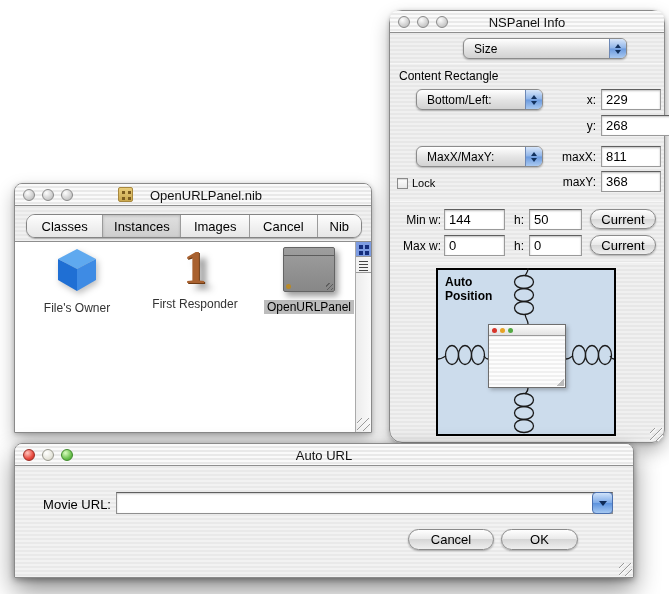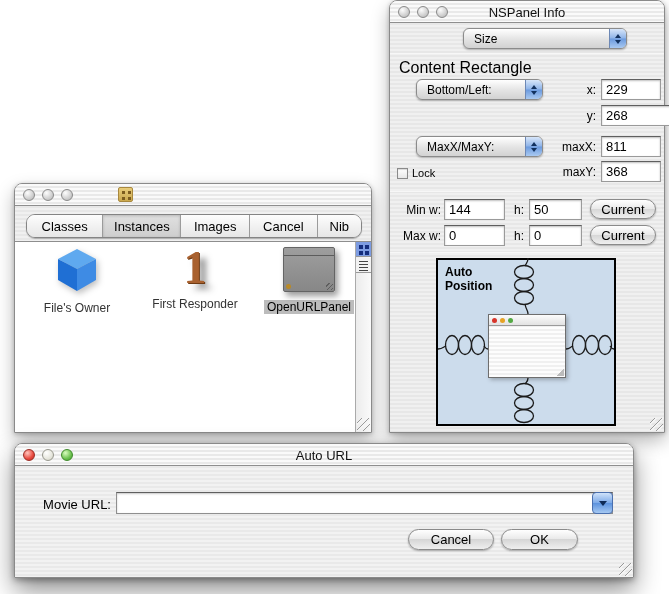--- a/index.html
+++ b/index.html
@@ -48,22 +48,22 @@
               font-family:"Liberation Sans", sans-serif; }
 
   .checkbox { position:absolute; display:flex; align-items:center; gap:4px; }
   .checkbox .box { width:11px; height:11px; border:1px solid #8a8a8a; background:linear-gradient(#fff,#e8e8e8); box-shadow:inset 0 1px 1px rgba(0,0,0,.15); }
   .checkbox .cblabel { font-size:11px; color:#000; }
 
   .grip { position:absolute; width:13px; height:13px;
           background:repeating-linear-gradient(135deg, transparent 0 3px, #9a9a9a 3px 4px, #f5f5f5 4px 5px); }
 
   
-  #inspector { left:389px; top:0px; width:276px; height:433px; }
-  .sect-label { position:absolute; font-size:16px; color:#000;text-align:center; }
+  #inspector { left:389px; top:10px; width:276px; height:433px;border-radius:13px; }
+  .sect-label { position:absolute; font-size:12px; color:#000;text-align:center; }
   #auto-box { position:absolute; left:46px; top:257px; width:180px; height:168px;
               border:2px solid #000; background:#ccdcec; }
   #auto-box .ap-label { position:absolute; left:7px; top:6px; width:58px; font-size:12px; font-weight:bold; line-height:1.15; color:#000; }
   .miniwin { position:absolute; left:50px; top:54px; width:78px; height:64px;
              border:1px solid #6e6e6e; background:repeating-linear-gradient(180deg,#fdfdfd 0 2px,#f0f0f0 2px 4px);
              box-shadow:2px 2px 4px rgba(0,0,0,.25); }
   .miniwin .mtitle { position:absolute; left:0; right:0; top:0; height:11px; border-bottom:1px solid #9a9a9a;
                      background:linear-gradient(#fcfcfc,#e2e2e2); display:flex; align-items:center; gap:3px; padding-left:3px; }
   .dot { width:5px; height:5px; border-radius:50%; }
   .dot.r { background:#d8352b; } .dot.y { background:#e6a325; } .dot.g { background:#53a943; }
@@ -241,20 +241,21 @@
   <div class="window shadow-soft" id="nibwin">
     <div class="titlebar">
       <div class="lights">
         <div class="light gray"></div>
         <div class="light gray"></div>
         <div class="light gray"></div>
       </div>
       <div class="doc-icon" style="left:103px; top:3px;">
         <span class="dots"></span>
       </div>
+      <div class="title" style="padding-left:26px;">OpenURLPanel.nib</div>
     </div>
 
     <div class="tabstrip">
       <div class="segctrl">
         <div class="seg" style="flex:78 0 0;">Classes</div>
         <div class="seg selected" style="flex:80 0 0;">Instances</div>
         <div class="seg" style="flex:70 0 0;">Images</div>
         <div class="seg" style="flex:69 0 0;">Cancel</div>
         <div class="seg" style="flex:45 0 0;">Nib</div>
       </div>

